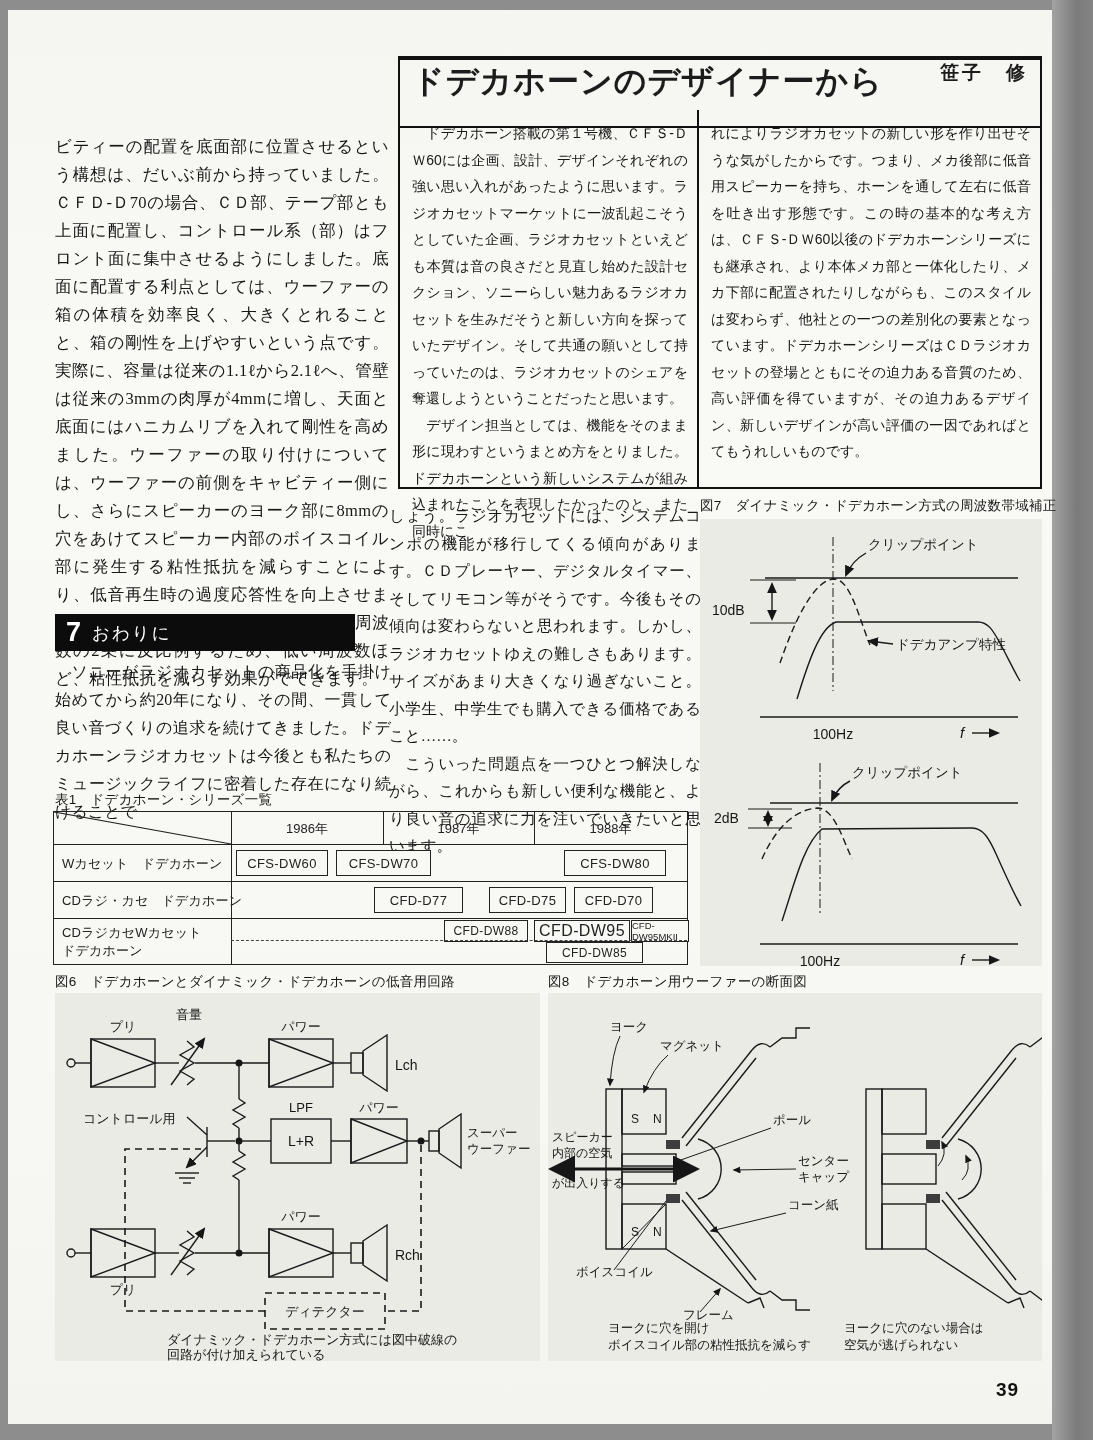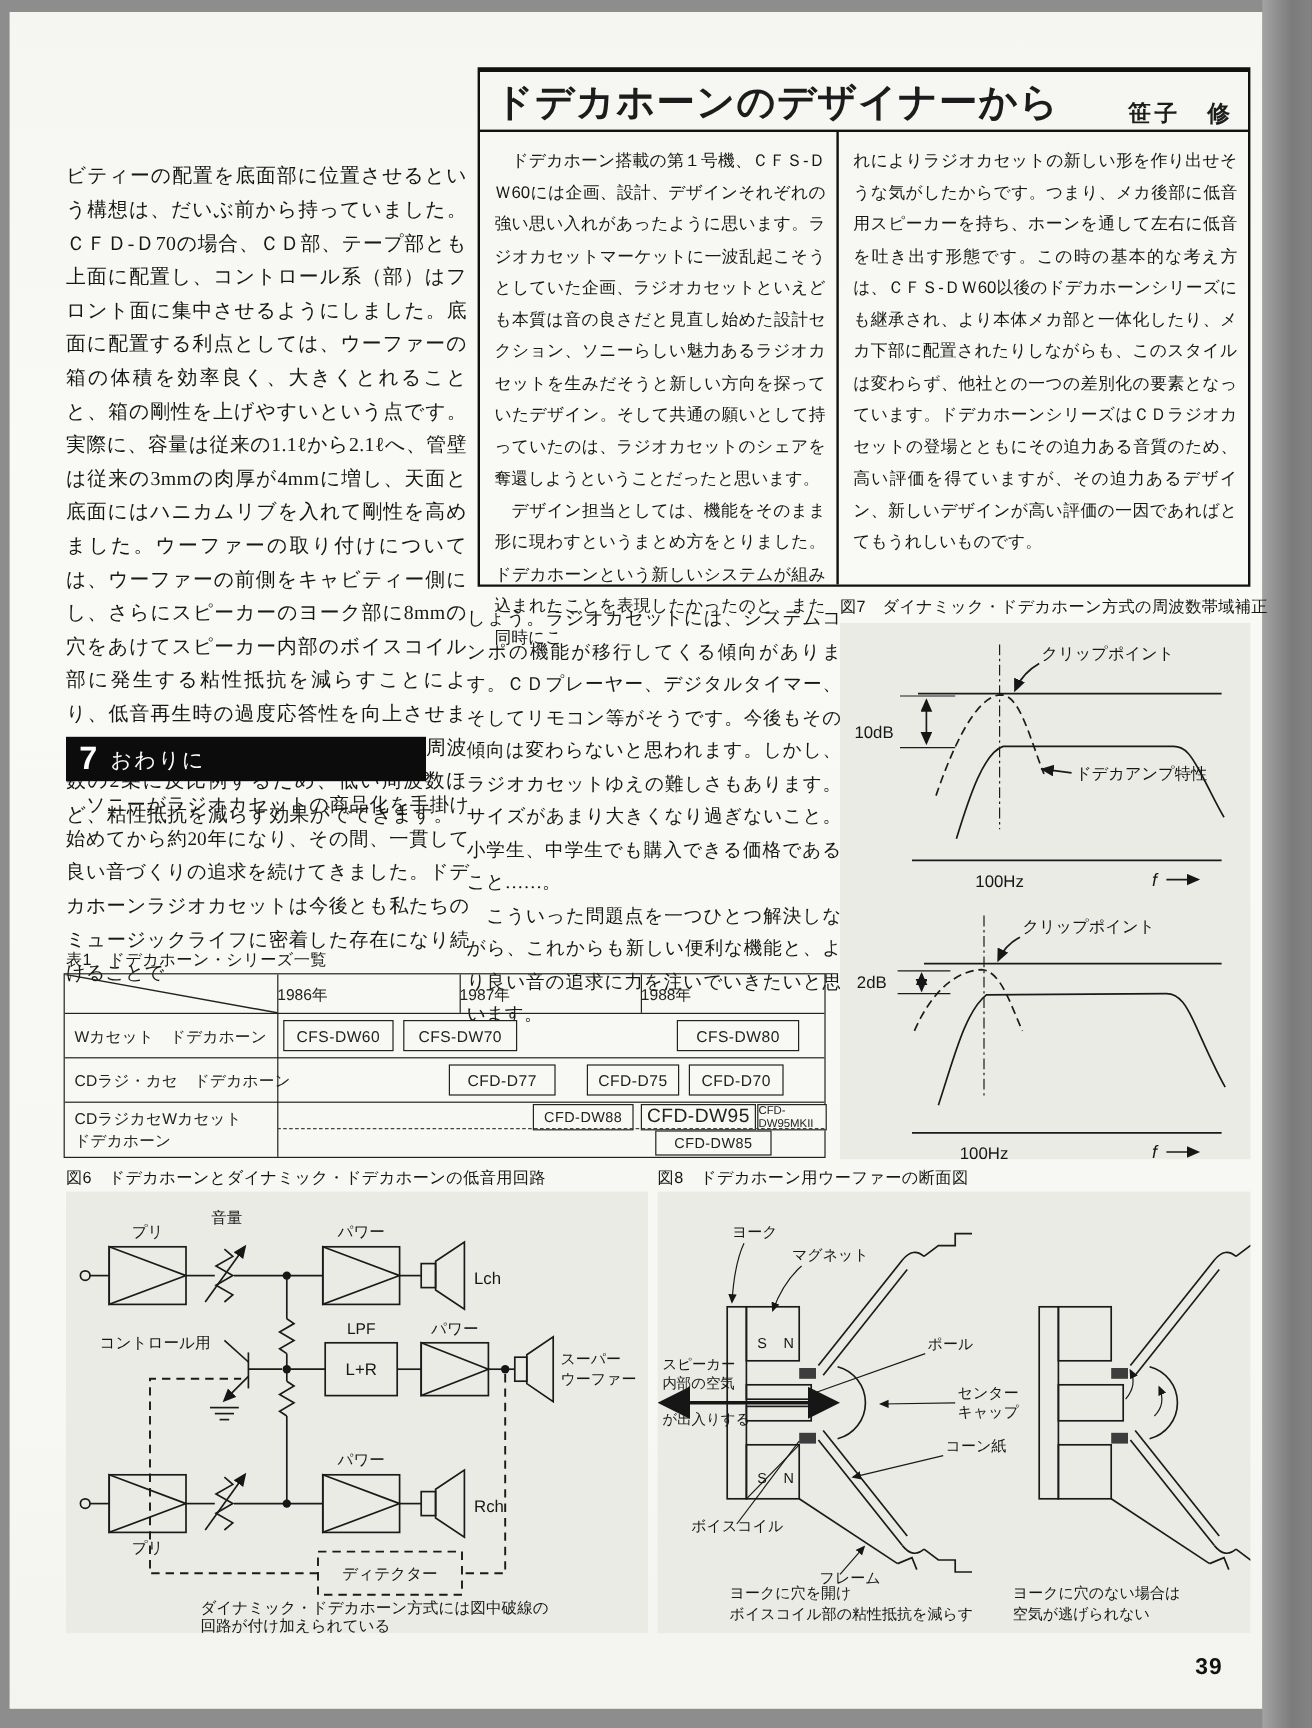--- a/index.html
+++ b/index.html
@@ -16,22 +16,22 @@
 
   #left-para{left:55px;top:133px;width:334px;font-size:16.5px;line-height:28px;letter-spacing:.3px}
   #section-bar{left:55px;top:614px;width:300px;height:37px;background:#0c0c0c;color:#fff;
                display:flex;align-items:center;gap:11px;padding-left:11px;box-sizing:border-box}
   #section-num{font-size:27px;font-weight:bold;line-height:1}
   #section-title{font-size:17.5px;font-weight:normal;letter-spacing:2px}
   #section-para{left:55px;top:658px;width:336px;font-size:16px;line-height:28px}
 
   #article-box{left:398px;top:56px;width:644px;height:433px;border:2px solid #111;
                border-top-width:4px;box-sizing:border-box}
-  #article-title-row{position:absolute;left:0;top:0;right:0;height:50px;border-bottom:2px solid #111;
-               display:flex;align-items:flex-end;padding:0 12px;box-sizing:border-box}
+  #article-title-row{position:absolute;left:0;top:0;right:0;height:68px;border-bottom:2px solid #111;
+               display:flex;align-items:flex-start;padding:0 12px;box-sizing:border-box}
   #article-title{font-size:32px;font-weight:bold;letter-spacing:1px}
   #article-author{margin-left:auto;font-size:19px;letter-spacing:3px;font-weight:bold}
   #article-cols{position:absolute;left:0;top:50px;right:0;bottom:0;display:flex}
   .acol{padding:10px 9px 0 12px;font-size:14px;line-height:26.5px;box-sizing:border-box}
   #acol1{width:297px}
   #col-divider{width:2px;background:#111}
   #acol2{flex:1}
 
   #mid-para{left:389px;top:502px;width:312px;font-size:15.5px;line-height:27.5px}
 
@@ -40,21 +40,21 @@
   #fig7-cap{left:700px;top:497px}
   #fig7-panel{left:700px;top:519px;width:342px;height:447px}
   #table-cap{left:55px;top:791px}
 
   #table{left:53px;top:811px;width:633px;height:152px;border:1.5px solid #222;box-sizing:content-box}
   .tline{position:absolute;background:#222}
   .tdash{position:absolute;border-top:1.4px dashed #444}
   .model-box{position:absolute;border:1.3px solid #222;background:#f8f8f4;display:flex;
              align-items:center;justify-content:center;font-size:13px;letter-spacing:.4px;color:#222}
   .row-label{position:absolute;font-size:13px;color:#222;letter-spacing:.2px}
-  .year-label{position:absolute;font-size:13px;color:#222;}
+  .year-label{position:absolute;font-size:13px;color:#222;text-align:center}
 
   #fig6-cap{left:55px;top:973px}
   #fig6-panel{left:55px;top:993px;width:485px;height:368px}
   #fig8-cap{left:548px;top:973px}
   #fig8-panel{left:548px;top:993px;width:494px;height:368px}
   #page-num{left:996px;top:1379px;font-size:19px;font-weight:bold;letter-spacing:1px;color:#111}
 
   svg .ln{stroke:#1a1a1a;stroke-width:1.4;fill:none}
   svg .thin{stroke:#1a1a1a;stroke-width:1;fill:none}
   svg .dsh{stroke:#1a1a1a;stroke-width:1.6;fill:none;stroke-dasharray:7 5}

